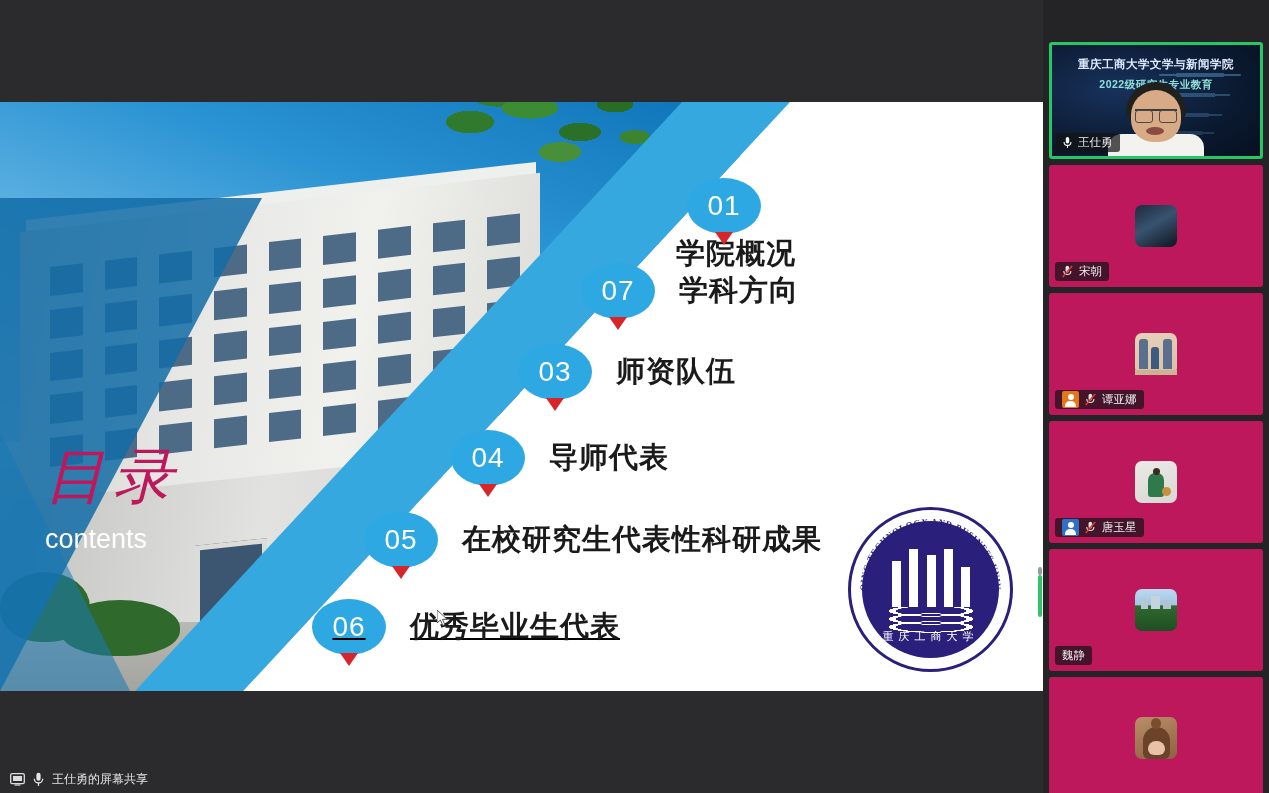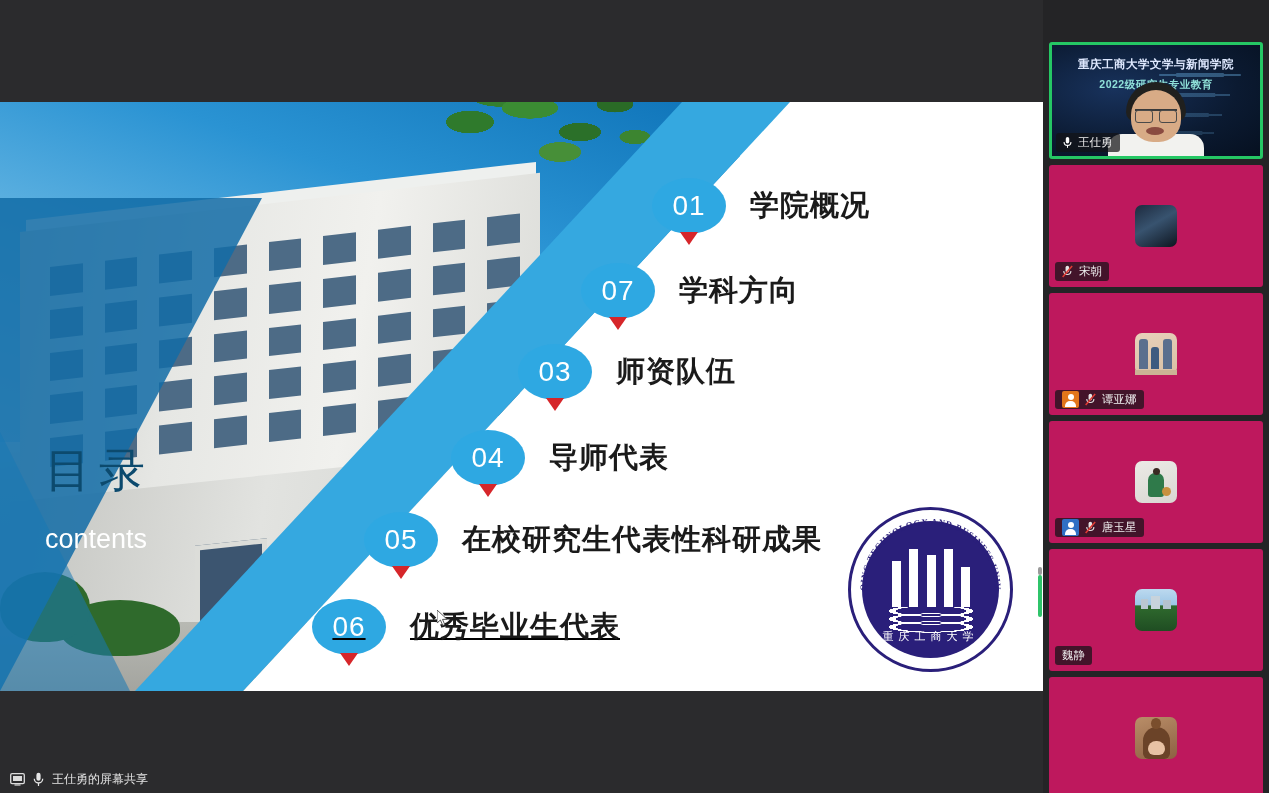--- a/index.html
+++ b/index.html
@@ -98,22 +98,22 @@
     clip-path: polygon(0 96px, 262px 96px, 0 589px);
     background:rgba(19,108,167,0.86);
   }
   .panel2 {
     position:absolute; left:0; top:0; width:1043px; height:589px;
     clip-path: polygon(0 330px, 130px 589px, 0 589px);
     background:rgba(23,120,180,0.55);
   }
 
   .toc-title {
-    position:absolute; left:45px; top:345px; color:#0c4a6e;
-    font-size:46px; letter-spacing:8px; font-weight:400; line-height:1;
+    position:absolute; left:45px; top:345px; color:#be185d;
+    font-size:60px; letter-spacing:8px; font-weight:400; line-height:1;font-style:italic;
   }
   .toc-sub {
     position:absolute; left:45px; top:424px; color:#ffffff;
     font-size:27px; font-weight:400; line-height:1;
   }
 
   
   .row { position:absolute; display:flex; align-items:center; }
   .bubble {
     position:relative; width:74px; height:56px; border-radius:50%;
@@ -330,21 +330,21 @@
       </div>
 
       <div class="wedge"></div>
       <div class="band"></div>
       <div class="panel"></div>
       <div class="panel2"></div>
 
       <div class="toc-title">目录</div>
       <div class="toc-sub">contents</div>
 
-      <div class="row" style="left:652px; top:76px;">
+      <div class="row" style="left:652px; top:76px;flex-direction:column;">
         <div class="bubble">01</div>
         <div class="row-label">学院概况</div>
       </div>
       <div class="row" style="left:581px; top:161px;">
         <div class="bubble">07</div>
         <div class="row-label">学科方向</div>
       </div>
       <div class="row" style="left:518px; top:242px;">
         <div class="bubble">03</div>
         <div class="row-label">师资队伍</div>

